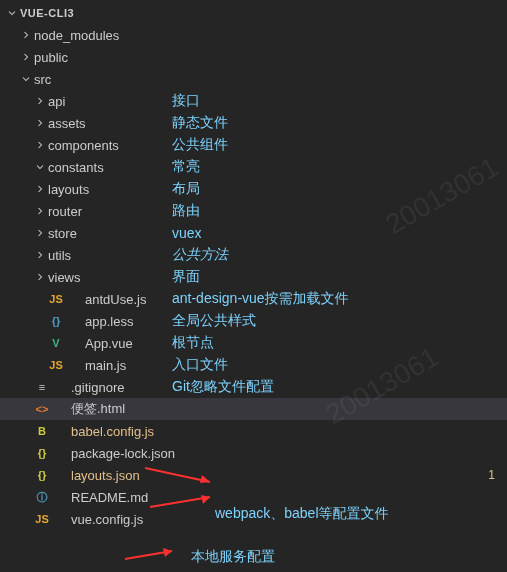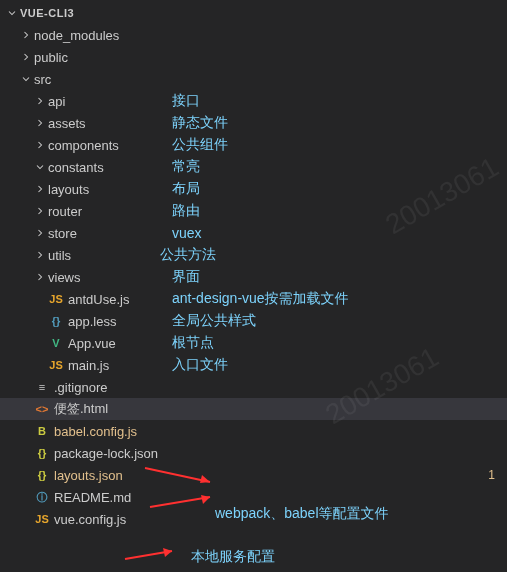--- a/index.html
+++ b/index.html
@@ -28,21 +28,21 @@
   height: 16px;
   display: flex;
   align-items: center;
   justify-content: center;
   flex-shrink: 0;
 }
 .chev svg { width: 12px; height: 12px; }
 .icon {
   width: 16px;
   height: 16px;
-  margin-right: 4px;
+  margin-right: 21px;
   display: flex;
   align-items: center;
   justify-content: center;
   flex-shrink: 0;
   font-size: 11px;
   font-weight: bold;
 }
 .label { white-space: nowrap; }
 .root-label { font-weight: bold; font-size: 11px; letter-spacing: 0.5px; }
 .annot {
@@ -182,21 +182,21 @@
       <span class="annot" style="left: 172px;">vuex</span>
     </div>
     <div class="row">
       <span class="indent" style="width: 32px;"></span>
       <span class="chev">
         <svg viewBox="0 0 16 16">
           <path d="M6 4 L10 8 L6 12" stroke="#cccccc" stroke-width="1.4" fill="none"></path>
         </svg>
       </span>
       <span class="label">utils</span>
-      <span class="annot" style="left: 160px;">公共方法</span>
+      <span class="annot" style="left: 172px; font-style: italic;">公共方法</span>
     </div>
     <div class="row">
       <span class="indent" style="width: 32px;"></span>
       <span class="chev">
         <svg viewBox="0 0 16 16">
           <path d="M6 4 L10 8 L6 12" stroke="#cccccc" stroke-width="1.4" fill="none"></path>
         </svg>
       </span>
       <span class="label">views</span>
       <span class="annot" style="left: 172px;">界面</span>
@@ -227,20 +227,21 @@
       <span class="chev"></span>
       <span class="icon" style="color: rgb(230, 165, 44);">JS</span>
       <span class="label">main.js</span>
       <span class="annot" style="left: 172px;">入口文件</span>
     </div>
     <div class="row">
       <span class="indent" style="width: 18px;"></span>
       <span class="chev"></span>
       <span class="icon" style="color: rgb(204, 204, 204);">≡</span>
       <span class="label">.gitignore</span>
+      <span class="annot" style="left: 172px;">Git忽略文件配置</span>
     </div>
     <div class="row selected">
       <span class="indent" style="width: 18px;"></span>
       <span class="chev"></span>
       <span class="icon" style="color: rgb(227, 121, 51);">&lt;&gt;</span>
       <span class="label">便签.html</span>
     </div>
     <div class="row">
       <span class="indent" style="width: 18px;"></span>
       <span class="chev"></span>

